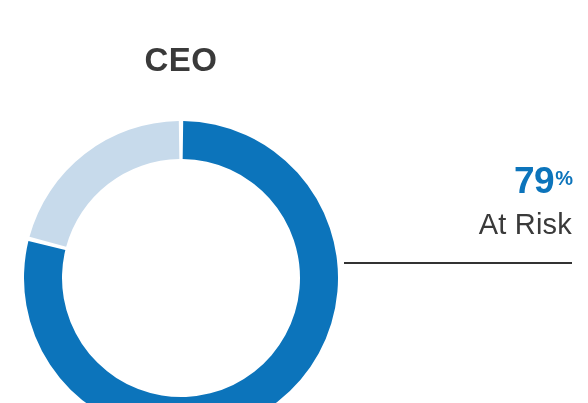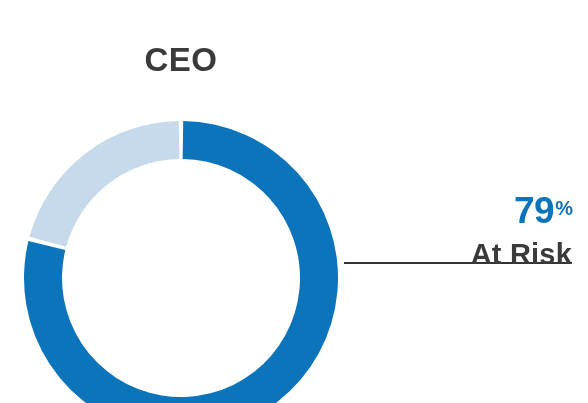--- a/index.html
+++ b/index.html
@@ -55,21 +55,21 @@
     position: absolute;
     left: 344px;
     top: 226px;
     width: 228px;
     height: 2px;
     background: #333333;
   }
   #callout {
     position: absolute;
     left: 380px;
-    top: 154px;
+    top: 124px;
     width: 192px;
     text-align: right;
   }
   #callout-value-row {
     display: block;
     line-height: 40px;
     white-space: nowrap;
   }
   #callout-number {
     font-size: 37px;
@@ -82,21 +82,21 @@
     font-weight: bold;
     color: #0c74bb;
     vertical-align: super;
     position: relative;
     top: -2px;
     left: 1px;
   }
   #callout-label {
     display: block;
     font-size: 29px;
-    font-weight: bold;
+    font-weight: normal;
     color: #3a3a3a;
     line-height: 32px;
     letter-spacing: 0.2px;
     white-space: nowrap;
   }
 </style>
 </head>
 <body>
 
 <div id="canvas">

